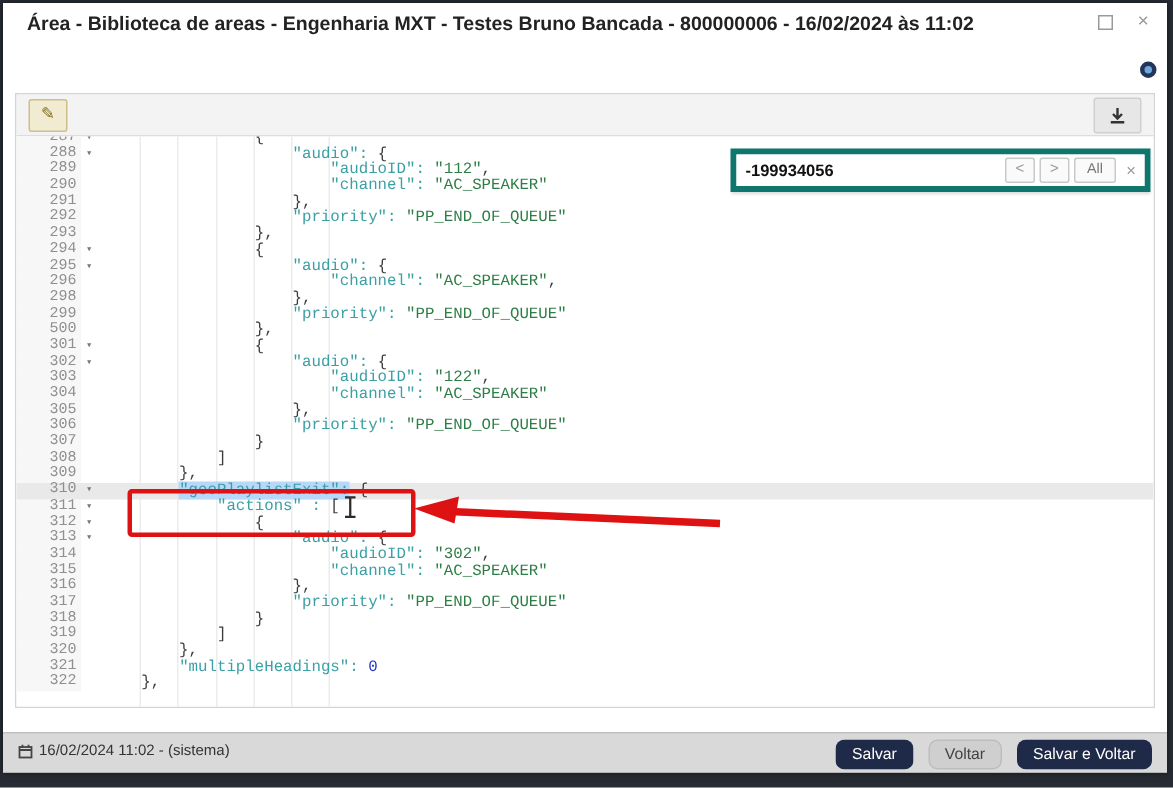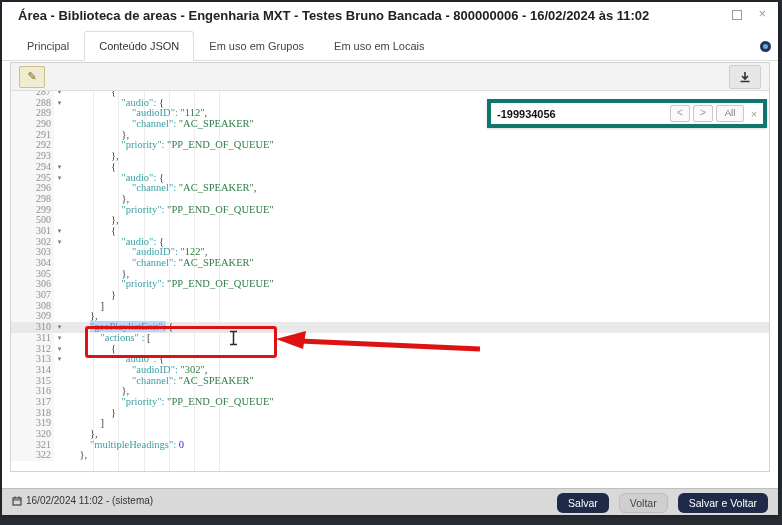--- a/index.html
+++ b/index.html
@@ -14,21 +14,21 @@
   .tabbar{position:absolute;left:0;top:26px;right:0;height:32px;border-bottom:1px solid #ddd;}
   .tabs{display:flex;margin-left:10px;height:100%;align-items:flex-end;}
   .tab{padding:8px 14px 8px;font-size:11px;color:#444;cursor:pointer;border:1px solid transparent;border-bottom:none;}
   .tab.active{background:#fff;border-color:#ddd;border-radius:3px 3px 0 0;margin-bottom:-1px;border-bottom:1px solid #fff;color:#333;}
   .circle-icon{position:absolute;right:7px;top:39px;width:5px;height:5px;border:3px solid #24355c;background:#6fa8dc;border-radius:50%;}
   
   .editor{position:absolute;left:8px;top:60px;width:760px;height:410px;border:1px solid #d4d4d4;box-sizing:border-box;background:#fff;}
   .ed-toolbar{position:absolute;left:0;top:0;right:0;height:27px;background:#f3f3f3;border-bottom:1px solid #ddd;}
   .btn-edit{position:absolute;left:8px;top:3px;width:24px;height:20px;background:#f1ebd2;border:1px solid #cdbf8a;border-radius:2px;text-align:center;line-height:19px;font-size:11px;color:#7c6a14;cursor:pointer;}
   .btn-download{position:absolute;right:8px;top:2px;width:30px;height:22px;background:#e7e7e7;border:1px solid #cfcfcf;border-radius:2px;cursor:pointer;display:flex;align-items:center;justify-content:center;}
-  .viewport{position:absolute;left:0;top:28px;right:0;bottom:0;overflow:hidden;background:#fff;font-family:Liberation Serif, serif;font-size:10.5px;}
+  .viewport{position:absolute;left:0;top:28px;right:0;bottom:0;overflow:hidden;background:#fff;font-family:Liberation Mono, monospace;font-size:10.5px;}
   .guides{position:absolute;inset:0;pointer-events:none;}
   .guide{position:absolute;top:0;bottom:0;width:1px;background:#ececec;}
   .lines{position:absolute;left:0;top:-4px;right:0;}
   .cl{display:flex;height:10.7px;line-height:10.7px;white-space:pre;}
   .cl.active{background:#e9e9e9;}
   .cl.active .gut{background:#e9e9e9;}
   .gut{flex:none;width:40px;padding-right:3px;text-align:right;color:#8f8f8f;background:#f7f7f7;font-size:10px;}
   .fold{flex:none;width:11px;text-align:center;color:#777;font-size:7px;}
   .src{flex:1;padding-left:4px;color:#3d3d3d;}
   .k{color:#3ba0a5;}
@@ -62,28 +62,20 @@
 <body>
 
 <div class="modal">
 
   <div class="titlebar">
     <div class="title">Área - Biblioteca de areas - Engenharia MXT - Testes Bruno Bancada - 800000006 - 16/02/2024 às 11:02</div>
     <div class="winbtn-max"></div>
     <div class="winbtn-close">×</div>
   </div>
 
-  <div class="tabbar">
-    <div class="tabs">
-      <div class="tab">Principal</div>
-      <div class="tab active">Conteúdo JSON</div>
-      <div class="tab">Em uso em Grupos</div>
-      <div class="tab">Em uso em Locais</div>
-    </div>
-  </div>
   <div class="circle-icon"></div>
 
   <div class="editor">
     <div class="ed-toolbar">
       <div class="btn-edit">✎</div>
       <div class="btn-download">
         <svg width="12" height="12" viewBox="0 0 12 12">
             <path d="M6 1 v6 M3 5 l3 3 3-3 M1.5 10.5 h9" stroke="#333" stroke-width="1.6" fill="none"></path>
           </svg>
       </div>

